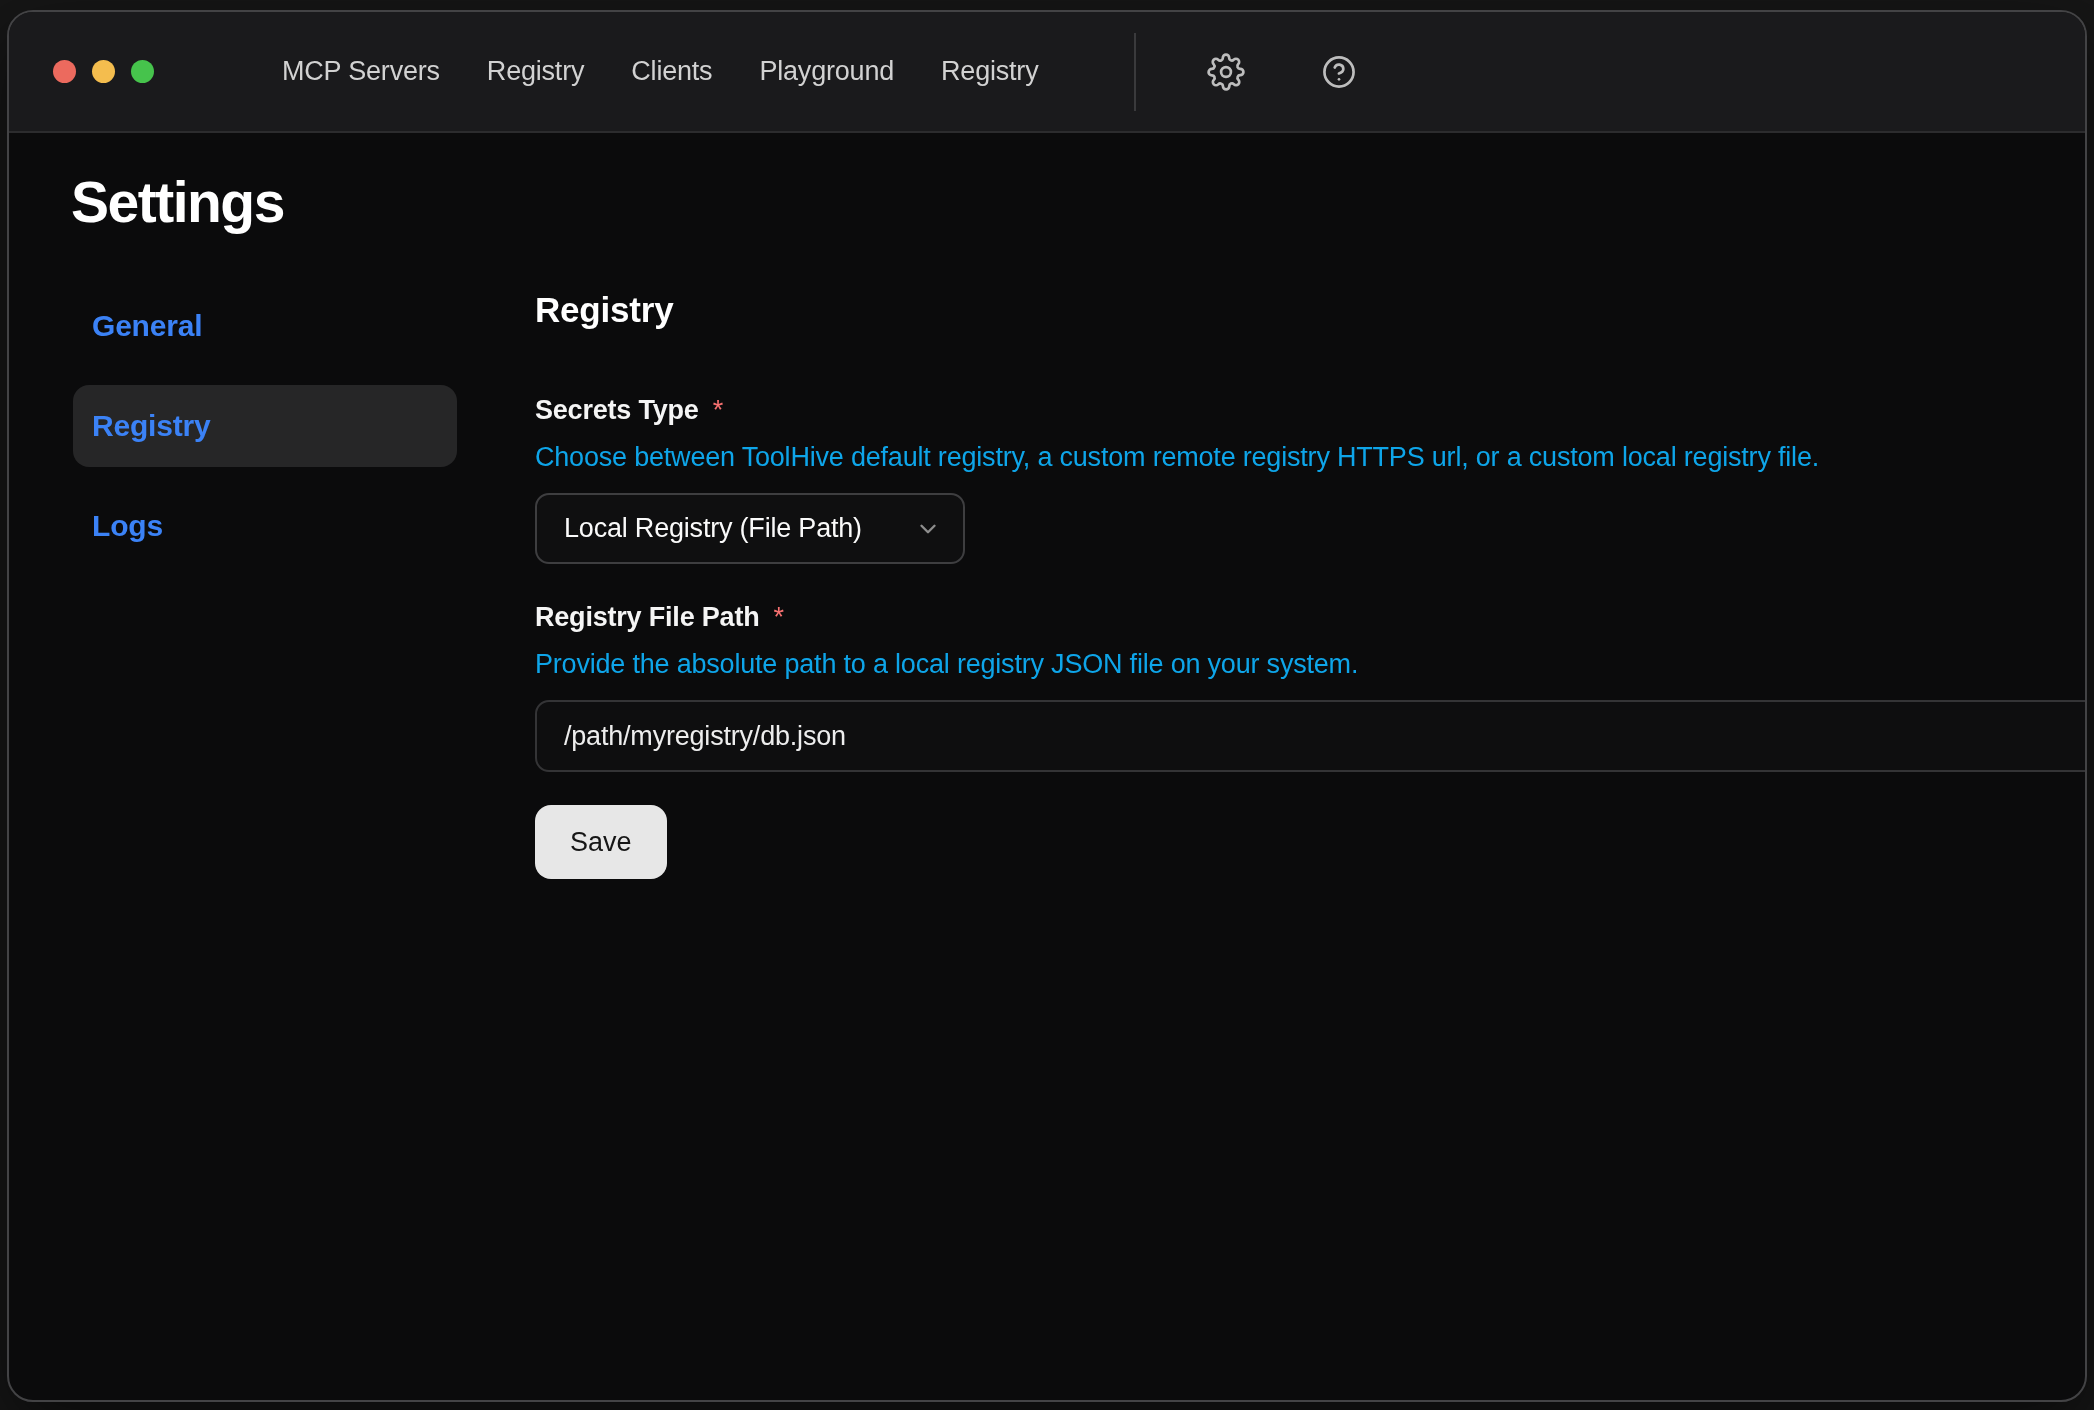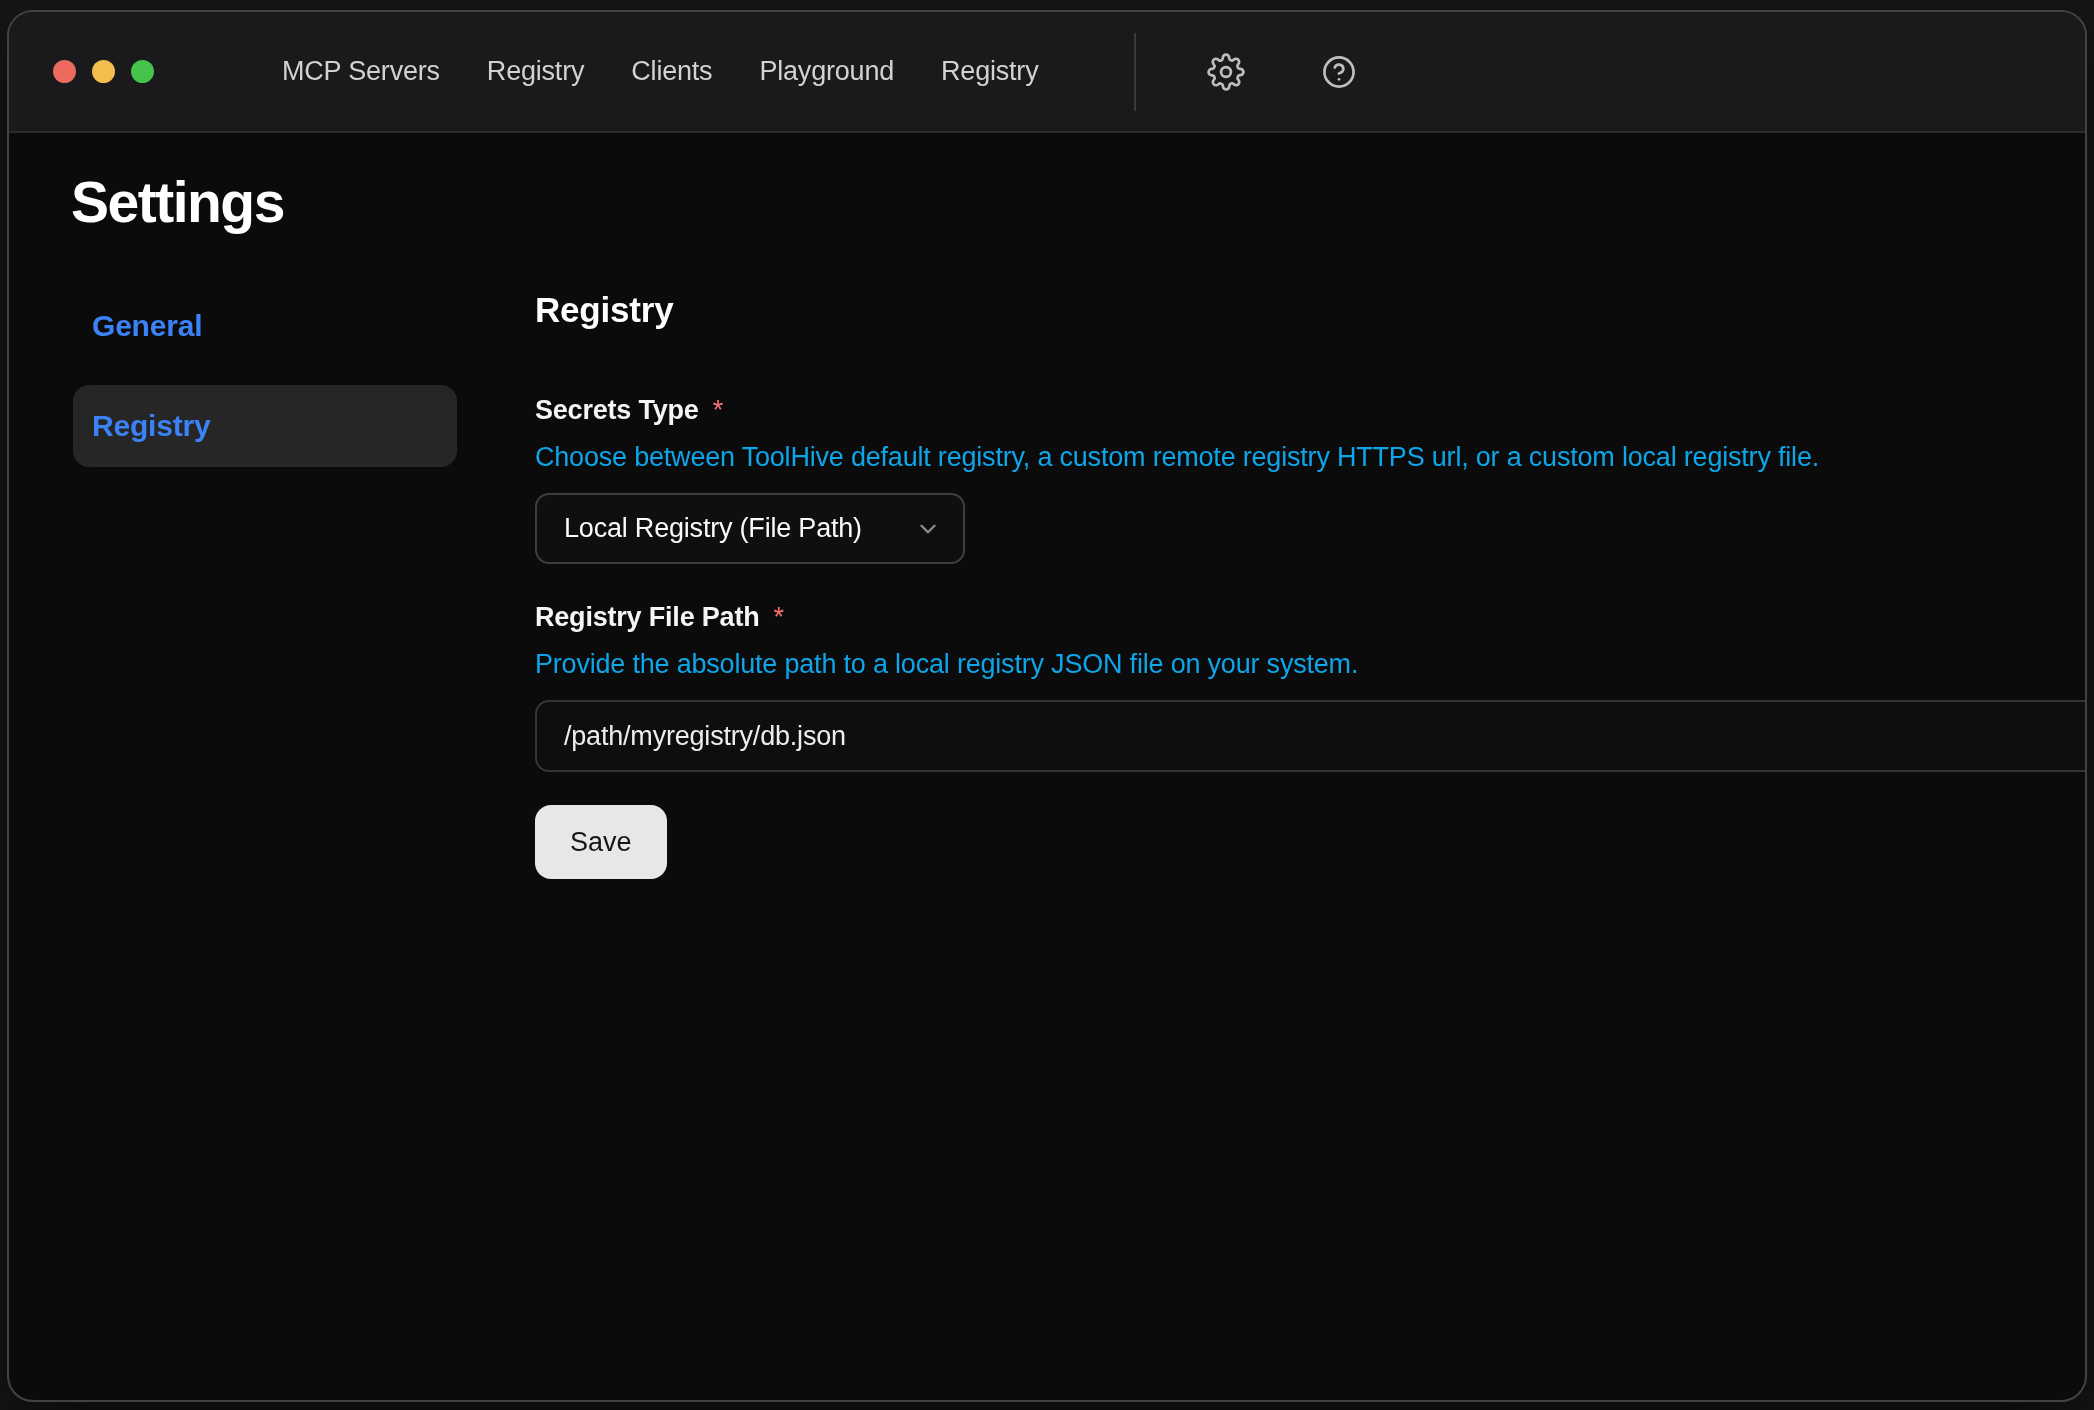--- a/index.html
+++ b/index.html
@@ -126,20 +126,21 @@
     </button>
   </header>
 
   <div class="page">
     <h1 class="page-title">Settings</h1>
 
     <div class="content">
       <aside class="sidebar">
         <div class="side-item">General</div>
         <div class="side-item active">Registry</div>
+        <div class="side-item">Logs</div>
       </aside>
 
       <main class="main-col">
         <h2 class="section-heading">Registry</h2>
 
         <div class="field-label-row">
           <span class="field-label">Secrets Type</span>
           <span class="required">*</span>
         </div>
         <div class="field-desc">Choose between ToolHive default registry, a custom remote registry HTTPS url, or a custom local registry file.</div>

